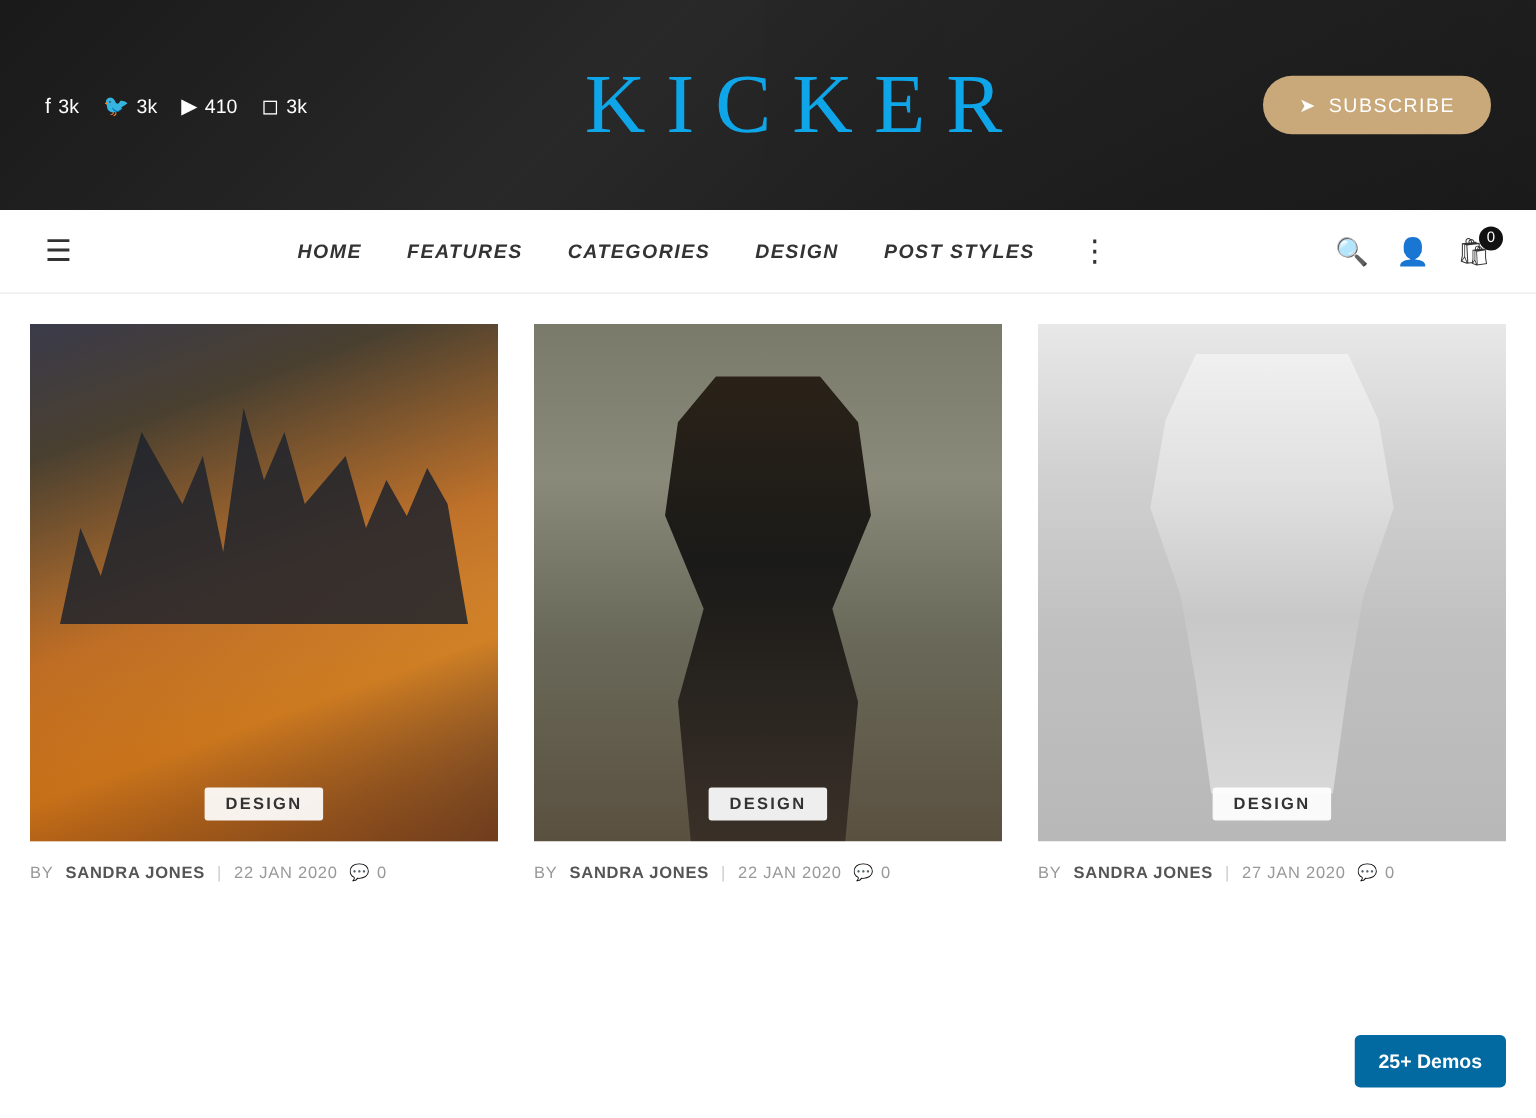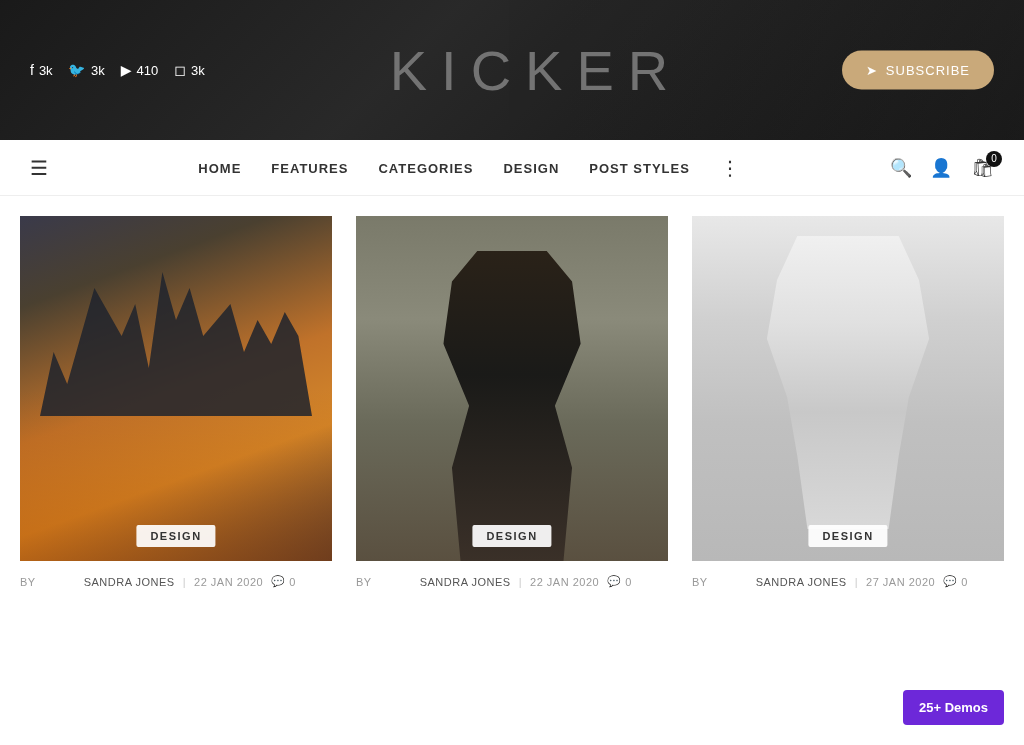--- a/index.html
+++ b/index.html
@@ -49,22 +49,22 @@
     .social-icon {
       font-size: 14px;
       color: #fff;
     }
     .site-logo {
       position: relative;
       z-index: 2;
       font-size: 56px;
       font-weight: 300;
       letter-spacing: 14px;
-      color: #737373;
-      font-family: Liberation Sans, sans-serif;
+      color: #0ea5e9;
+      font-family: Liberation Serif, serif;
       text-transform: uppercase;
       margin-left: 48px;
     }
     .subscribe-btn {
       position: absolute;
       right: 30px;
       top: 50%;
       transform: translateY(-50%);
       z-index: 2;
       background: #c9a97a;
@@ -106,20 +106,21 @@
       list-style: none;
     }
     .nav-links li a {
       text-decoration: none;
       color: #333;
       font-family: Arial, sans-serif;
       font-size: 13px;
       font-weight: 600;
       letter-spacing: 1px;
       text-transform: uppercase;
+      font-style: italic;
     }
     .nav-dots {
       font-size: 20px;
       color: #333;
       cursor: pointer;
     }
     .nav-icons {
       display: flex;
       align-items: center;
       gap: 18px;
@@ -265,37 +266,36 @@
       font-family: Arial, sans-serif;
       font-size: 11px;
       color: #999;
       display: flex;
       align-items: center;
       gap: 8px;
       text-transform: uppercase;
       letter-spacing: 0.5px;
     }
     .post-meta-author {
-      font-weight: 400;
+      font-weight: 700;
       color: #555;
-      margin-left: 40px;
     }
     .post-meta-sep { color: #ccc; }
     .post-meta-comment {
       display: flex;
       align-items: center;
       gap: 4px;
     }
 
     
     .demos-badge {
       position: fixed;
       bottom: 20px;
       right: 20px;
-      background: #6d28d9;
+      background: #0369a1;
       color: #fff;
       font-family: Arial, sans-serif;
       font-size: 13px;
       font-weight: 700;
       padding: 10px 16px;
       border-radius: 4px;
       cursor: pointer;
       z-index: 100;
     }
   </style>

